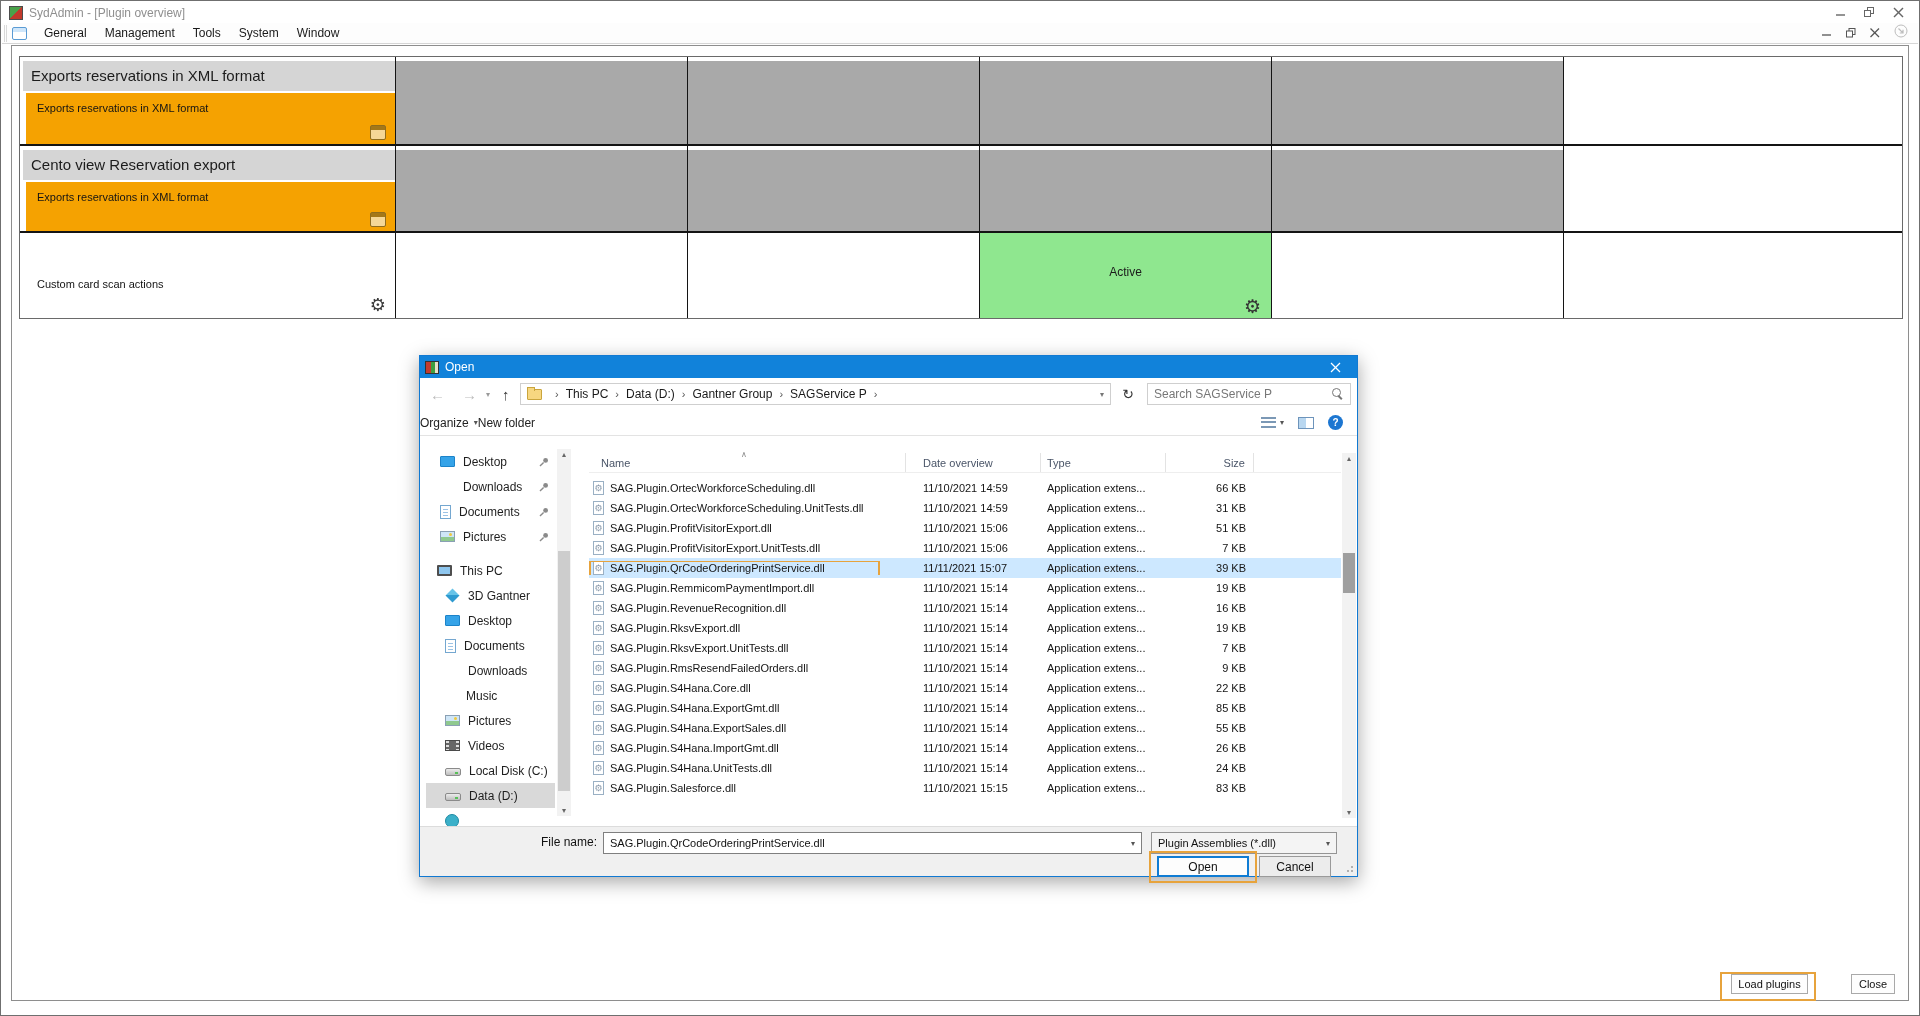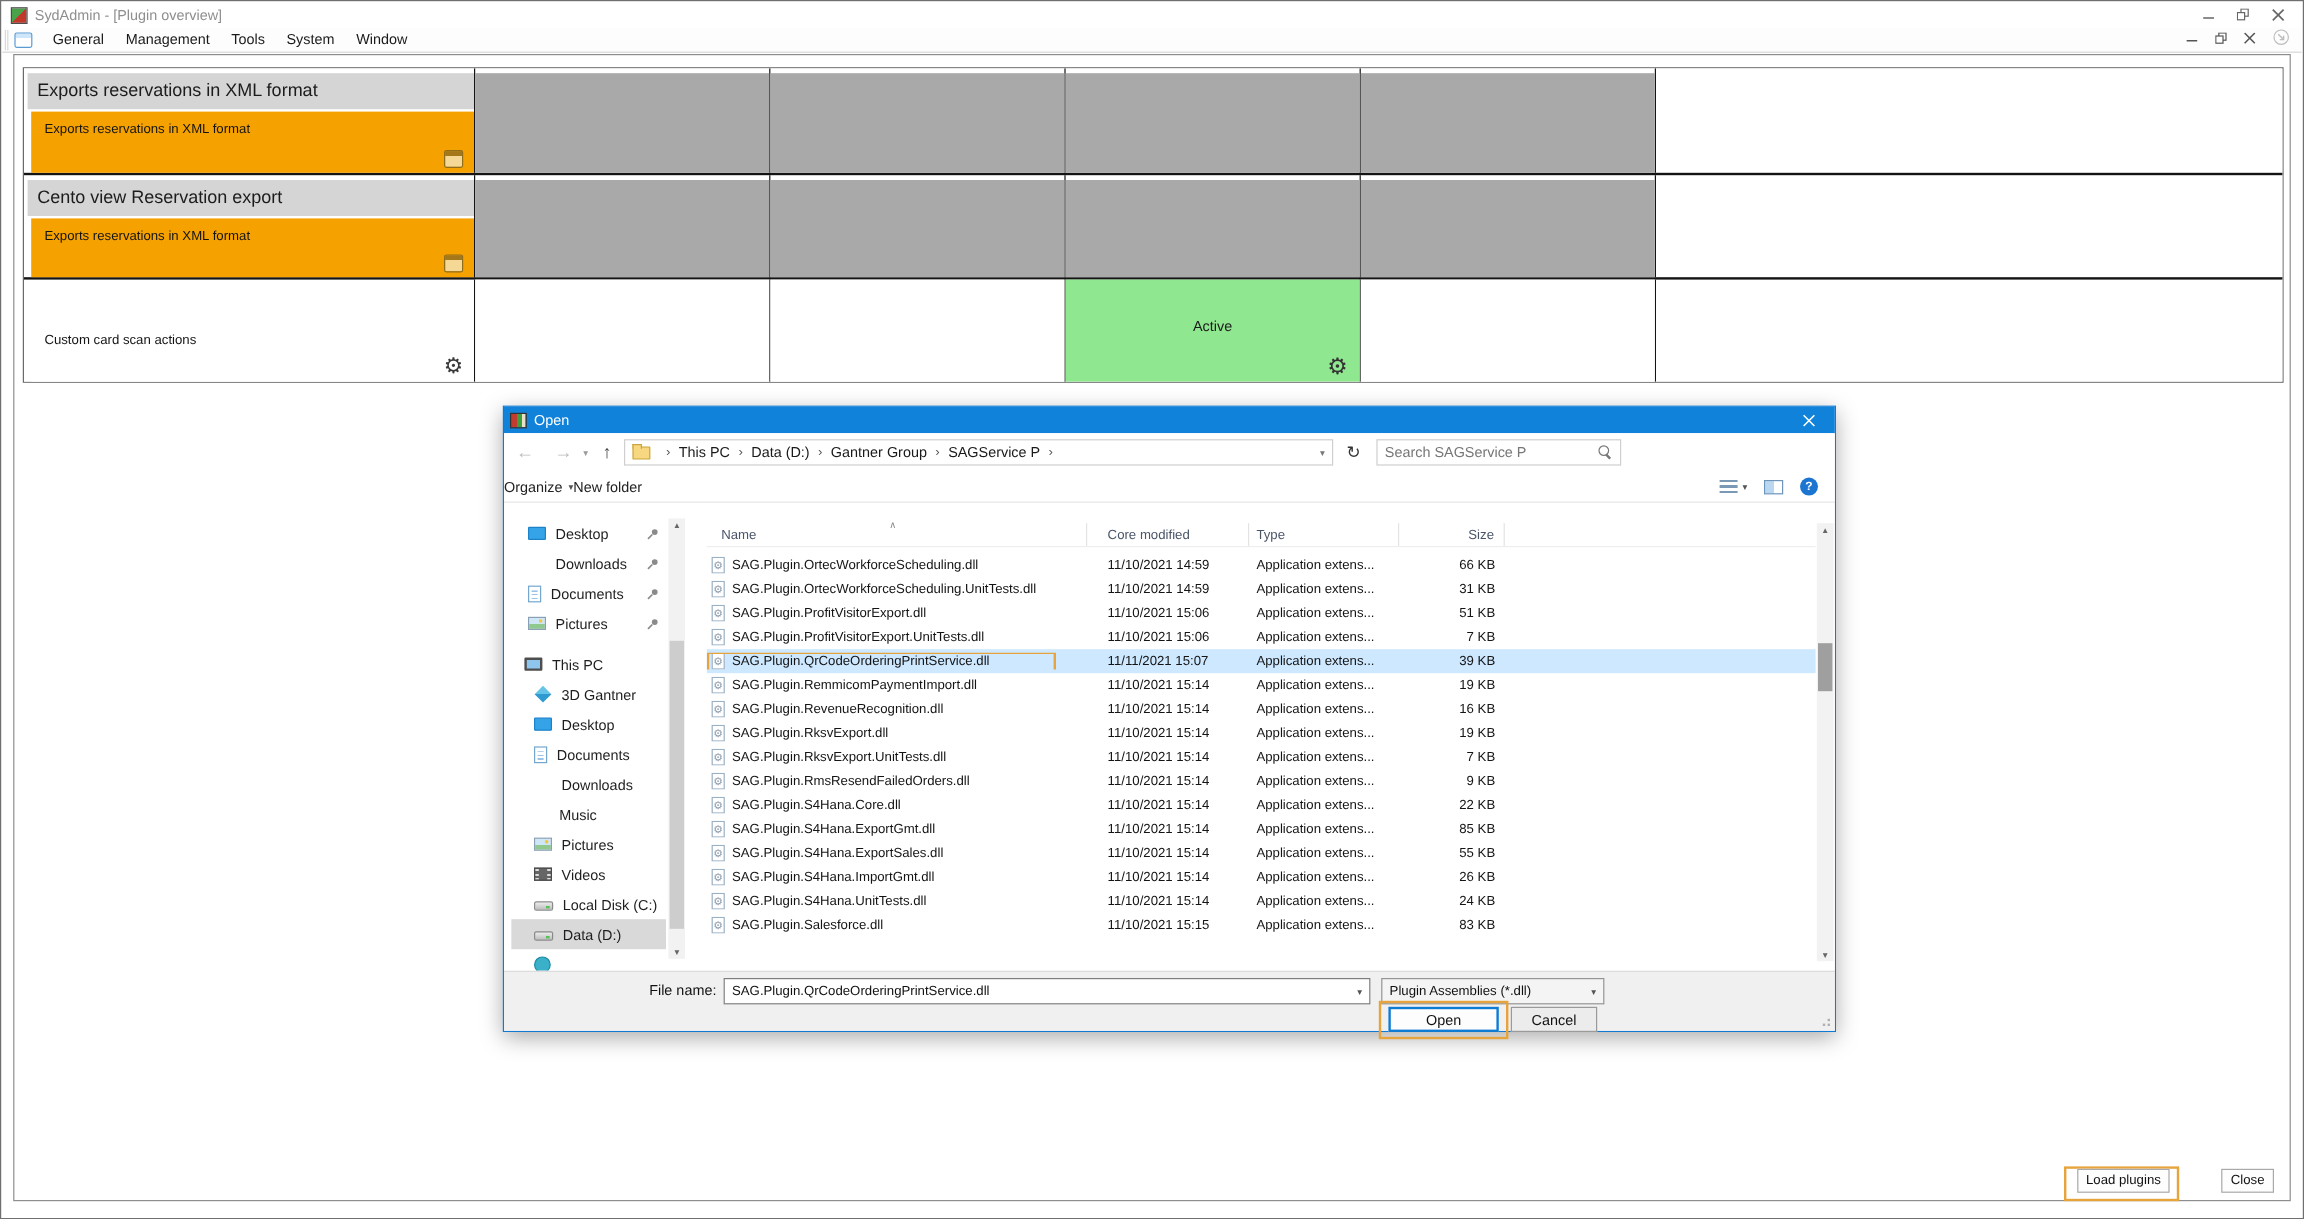--- a/index.html
+++ b/index.html
@@ -26,21 +26,21 @@
 
 
 .ptable{position:absolute;left:7px;top:10px;width:1884px;border:1px solid #6a6a6a}
 .phead{display:flex;height:14px;background:#fff;border-bottom:2px solid #141414}
 .phc{font-size:11px;color:#000;line-height:13px;padding-left:6px;border-right:1px solid #cfcfcf;overflow:hidden;white-space:nowrap}
 .c0{width:376px}.c1,.c2,.c3,.c4{width:254px}.cf{flex:1;border-right:none}
 .prow{display:flex;height:87px;background:#fff}
 .prow + .prow{border-top:2px solid #141414}
 .pcell{border-right:1px solid #141414;position:relative}
 .pcell.plugin{width:376px}
-.pcell.svc{width:246px}
+.pcell.svc{width:292px}
 .pcell.filler{flex:1;border-right:none}
 .band{margin:4px 0 0 3px;height:30px;line-height:30px;background:#d5d5d5;font-size:15px;color:#1c1c1c;padding-left:8px;white-space:nowrap;overflow:hidden}
 .sub{position:absolute;left:6px;right:0;top:36px;bottom:0}
 .sub.orange{background:#f5a201}
 .sub.white{background:#fff}
 .subtext{display:block;padding:9px 0 0 11px;font-size:11px;color:#141414}
 .cicon{position:absolute;right:9px;bottom:4px}
 .ico-cal{width:16px;height:15px;border:1px solid #6e5c28;border-radius:2px;background:linear-gradient(#6e5c28cc 0 4px,#f5e9c8 4px),repeating-linear-gradient(to bottom,transparent 0 5px,#6e5c2866 5px 6px);opacity:.75}
 .ico-gear{font-size:18px;color:#3a3a3a;line-height:1}
 .svcfill{width:100%;height:100%}
@@ -50,21 +50,21 @@
 .albl{position:absolute;left:0;right:0;top:32px;text-align:center;font-size:12px;color:#1b1b1b}
 .agear{position:absolute;right:10px;bottom:2px;font-size:19px;color:#333;line-height:1}
 
 
 .fbtn{position:absolute;height:20px;font-size:11px;color:#111;background:#fdfdfd;border:1px solid #a9a9a9;display:flex;align-items:center;justify-content:center;cursor:default}
 .btn-load{right:100px;bottom:6px;width:77px}
 .btn-close-main{right:13px;bottom:6px;width:44px}
 .hl-load{position:absolute;right:92px;bottom:-1px;width:96px;height:29px;border:2px solid #e7a33c;pointer-events:none}
 
 
-.dialog{position:absolute;left:419px;top:338px;width:1111px;height:522px;background:#fff;border:1px solid #1179d2;box-shadow:0 5px 18px rgba(0,0,0,.35);z-index:10}
+.dialog{position:absolute;left:419px;top:355px;width:939px;height:522px;background:#fff;border:1px solid #1179d2;box-shadow:0 5px 18px rgba(0,0,0,.35);z-index:10}
 .dtitle{position:absolute;left:0;right:0;top:0;height:22px;background:#1182da;display:flex;align-items:center;padding-left:5px}
 .dico{width:14px;height:13px;border:1px solid #333;background:linear-gradient(90deg,#c23b2e 0 40%,#3f9f3f 40% 75%,#e8e0c8 75%);margin-right:6px;flex:none}
 .dtext{font-size:12px;color:#fff}
 .dclose{position:absolute;right:0;top:0;width:44px;height:22px;display:flex;align-items:center;justify-content:center}
 
 .dnav{position:absolute;left:0;right:0;top:22px;height:32px;background:#fff;display:flex;align-items:center}
 .narrow{font-size:15px;line-height:1}
 .nav-back{position:absolute;left:10px;color:#bcbcbc}
 .nav-fwd{position:absolute;left:42px;color:#bcbcbc}
 .nav-chev{position:absolute;left:66px;color:#9a9a9a;font-size:8px}
@@ -438,21 +438,21 @@
         <span class="up">▴</span>
         <span class="dn">▾</span>
         <span class="sthumb"></span>
       </div>
     </div>
 
     <div class="flist">
       <div class="lhead">
         <span class="sortmark">∧</span>
         <span class="lhc lh-name">Name</span>
-        <span class="lhc lh-date">Core modified</span>
+        <span class="lhc lh-date">Date overview</span>
         <span class="lhc lh-type">Type</span>
         <span class="lhc lh-size">Size</span>
       </div>
       <div class="lrows">
           <div class="frow">
     <span class="fc name">
               <span class="dllico">
                 <span class="g">⚙</span>
               </span>
               <span class="fname">SAG.Plugin.OrtecWorkforceScheduling.dll</span>

